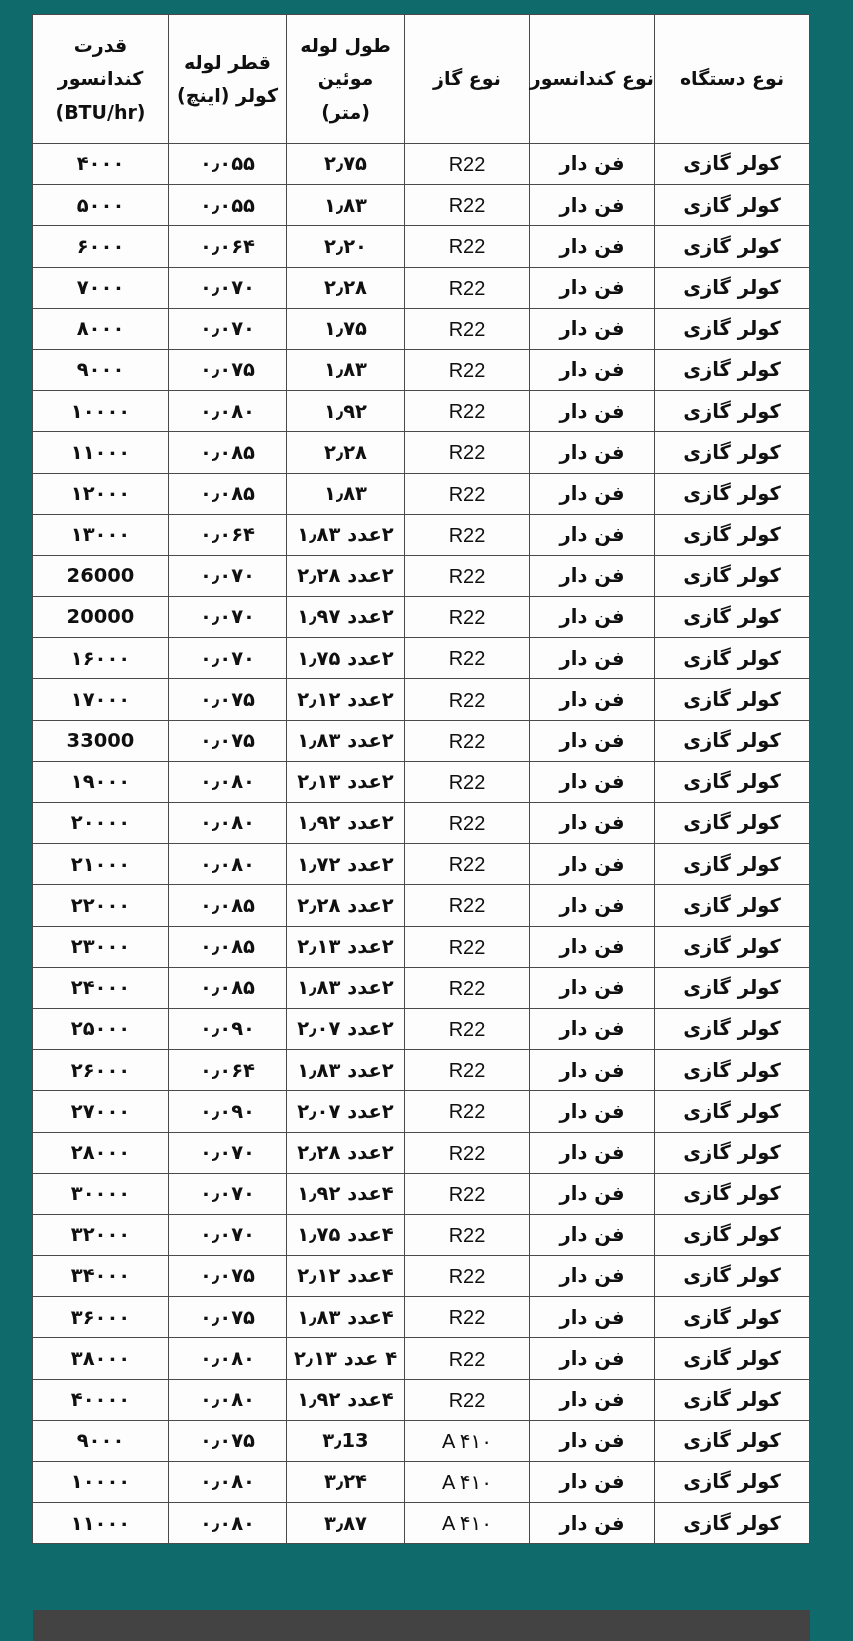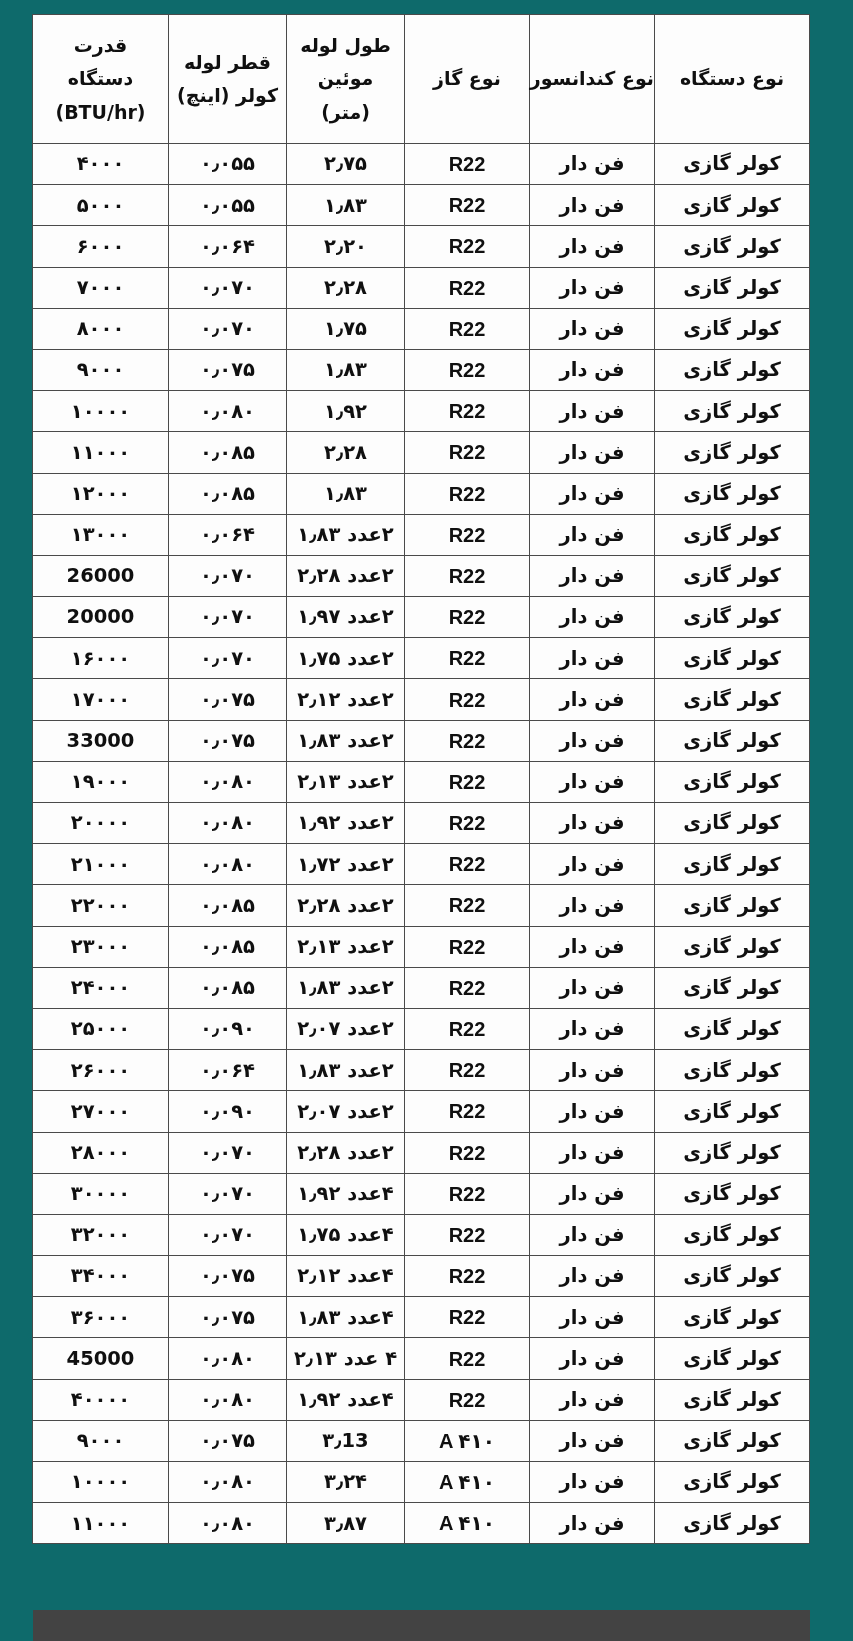--- a/index.html
+++ b/index.html
@@ -76,21 +76,21 @@
 
   tbody td {
     height: 40.2px;
     font-size: 19.5px;
     line-height: 1.1;
     white-space: nowrap;
   }
 
   tbody td.latin {
     font-family: "Liberation Sans", "DejaVu Sans", sans-serif;
-    font-weight: bold;
+    font-weight: normal;
     font-size: 20px;
     direction: ltr;
   }
 
   .footer-bar {
     position: absolute;
     left: 33px;
     top: 1610px;
     width: 777px;
     height: 31px;
@@ -126,21 +126,21 @@
             <span class="hl">طول لوله</span>
             <span class="hl">موئین</span>
             <span class="hl">(متر)</span>
           </th>
           <th>
             <span class="hl">قطر لوله</span>
             <span class="hl">کولر (اینچ)</span>
           </th>
           <th>
             <span class="hl">قدرت</span>
-            <span class="hl">دستگاه</span>
+            <span class="hl">کندانسور</span>
             <span class="hl">(BTU/hr)</span>
           </th>
         </tr>
       </thead>
       <tbody id="table-body">
           <tr>
             <td>کولر گازی</td>
             <td>فن دار</td>
             <td class="latin">R22</td>
             <td>۲٫۷۵</td>
@@ -370,21 +370,21 @@
             <td>۴عدد ۱٫۸۳</td>
             <td>۰٫۰۷۵</td>
             <td>۳۶۰۰۰</td>
           </tr>
           <tr>
             <td>کولر گازی</td>
             <td>فن دار</td>
             <td class="latin">R22</td>
             <td>۴ عدد ۲٫۱۳</td>
             <td>۰٫۰۸۰</td>
-            <td>45000</td>
+            <td>۳۸۰۰۰</td>
           </tr>
           <tr>
             <td>کولر گازی</td>
             <td>فن دار</td>
             <td class="latin">R22</td>
             <td>۴عدد ۱٫۹۲</td>
             <td>۰٫۰۸۰</td>
             <td>۴۰۰۰۰</td>
           </tr>
           <tr>

